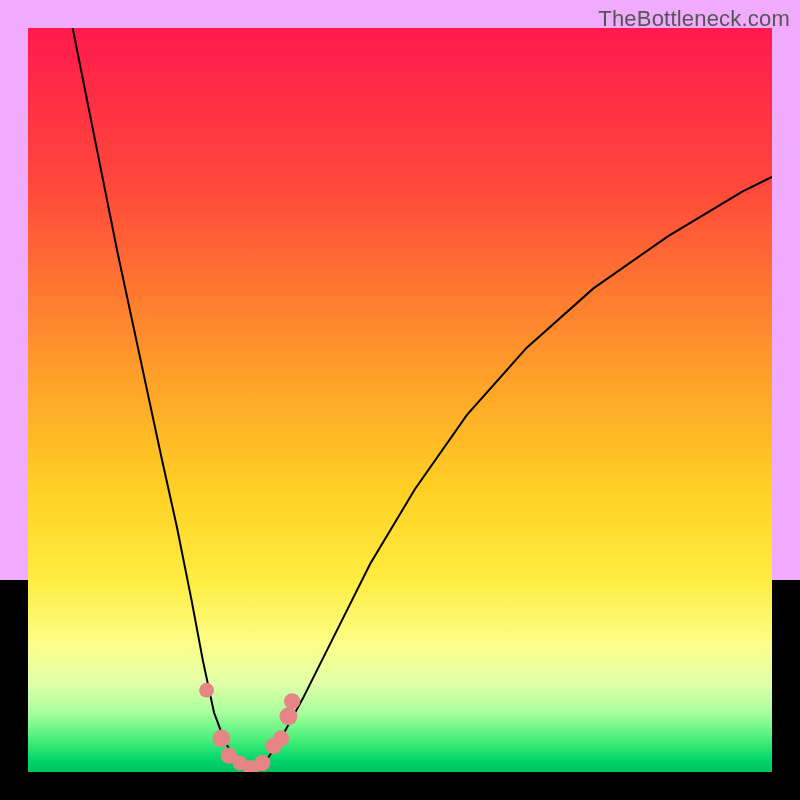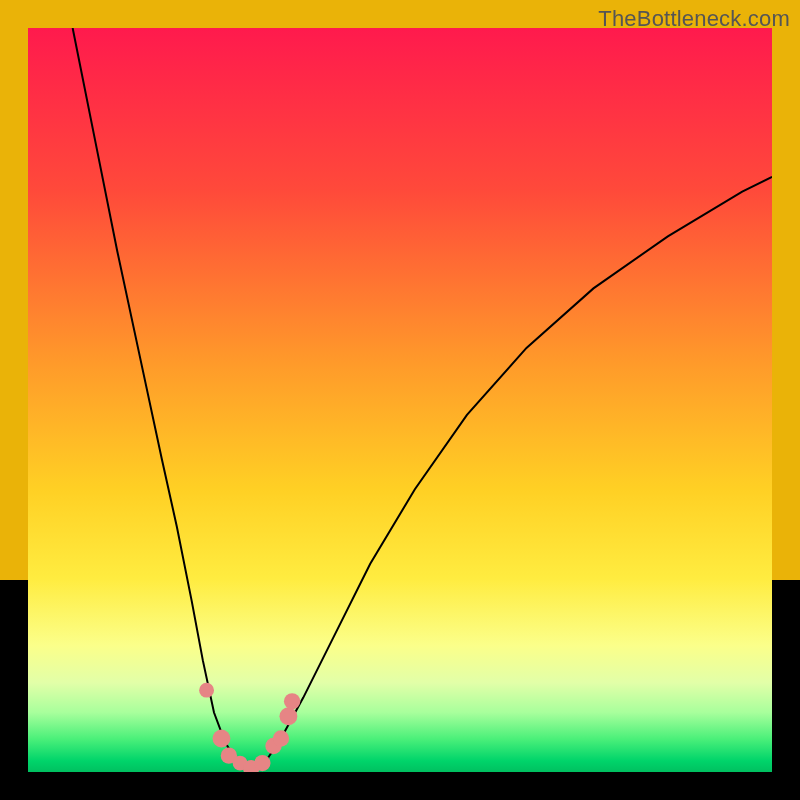--- a/index.html
+++ b/index.html
@@ -8,21 +8,21 @@
     width: 800px;
     height: 800px;
     background: #000;
     overflow: hidden;
     font-family: Arial, Helvetica, sans-serif;
   }
   .stage {
     position: relative;
     width: 800px;
     height: 580px;
-    background: #eab308;
+    background: #f0abfc;
   }
   .plot-area {
     position: absolute;
     left: 28px;
     top: 28px;
     width: 744px;
     height: 744px;
     overflow: hidden;
   }
   .bg-gradient {

